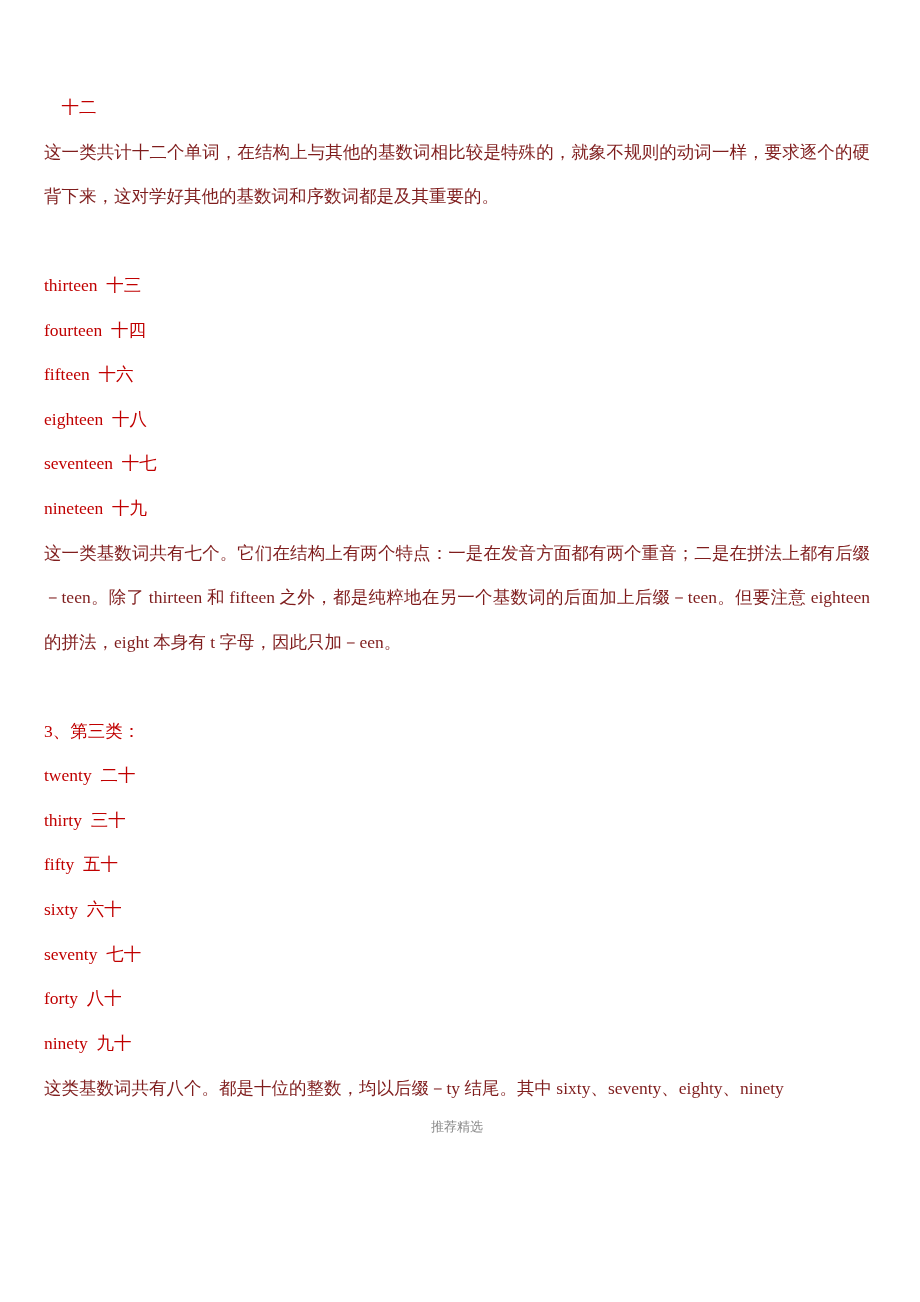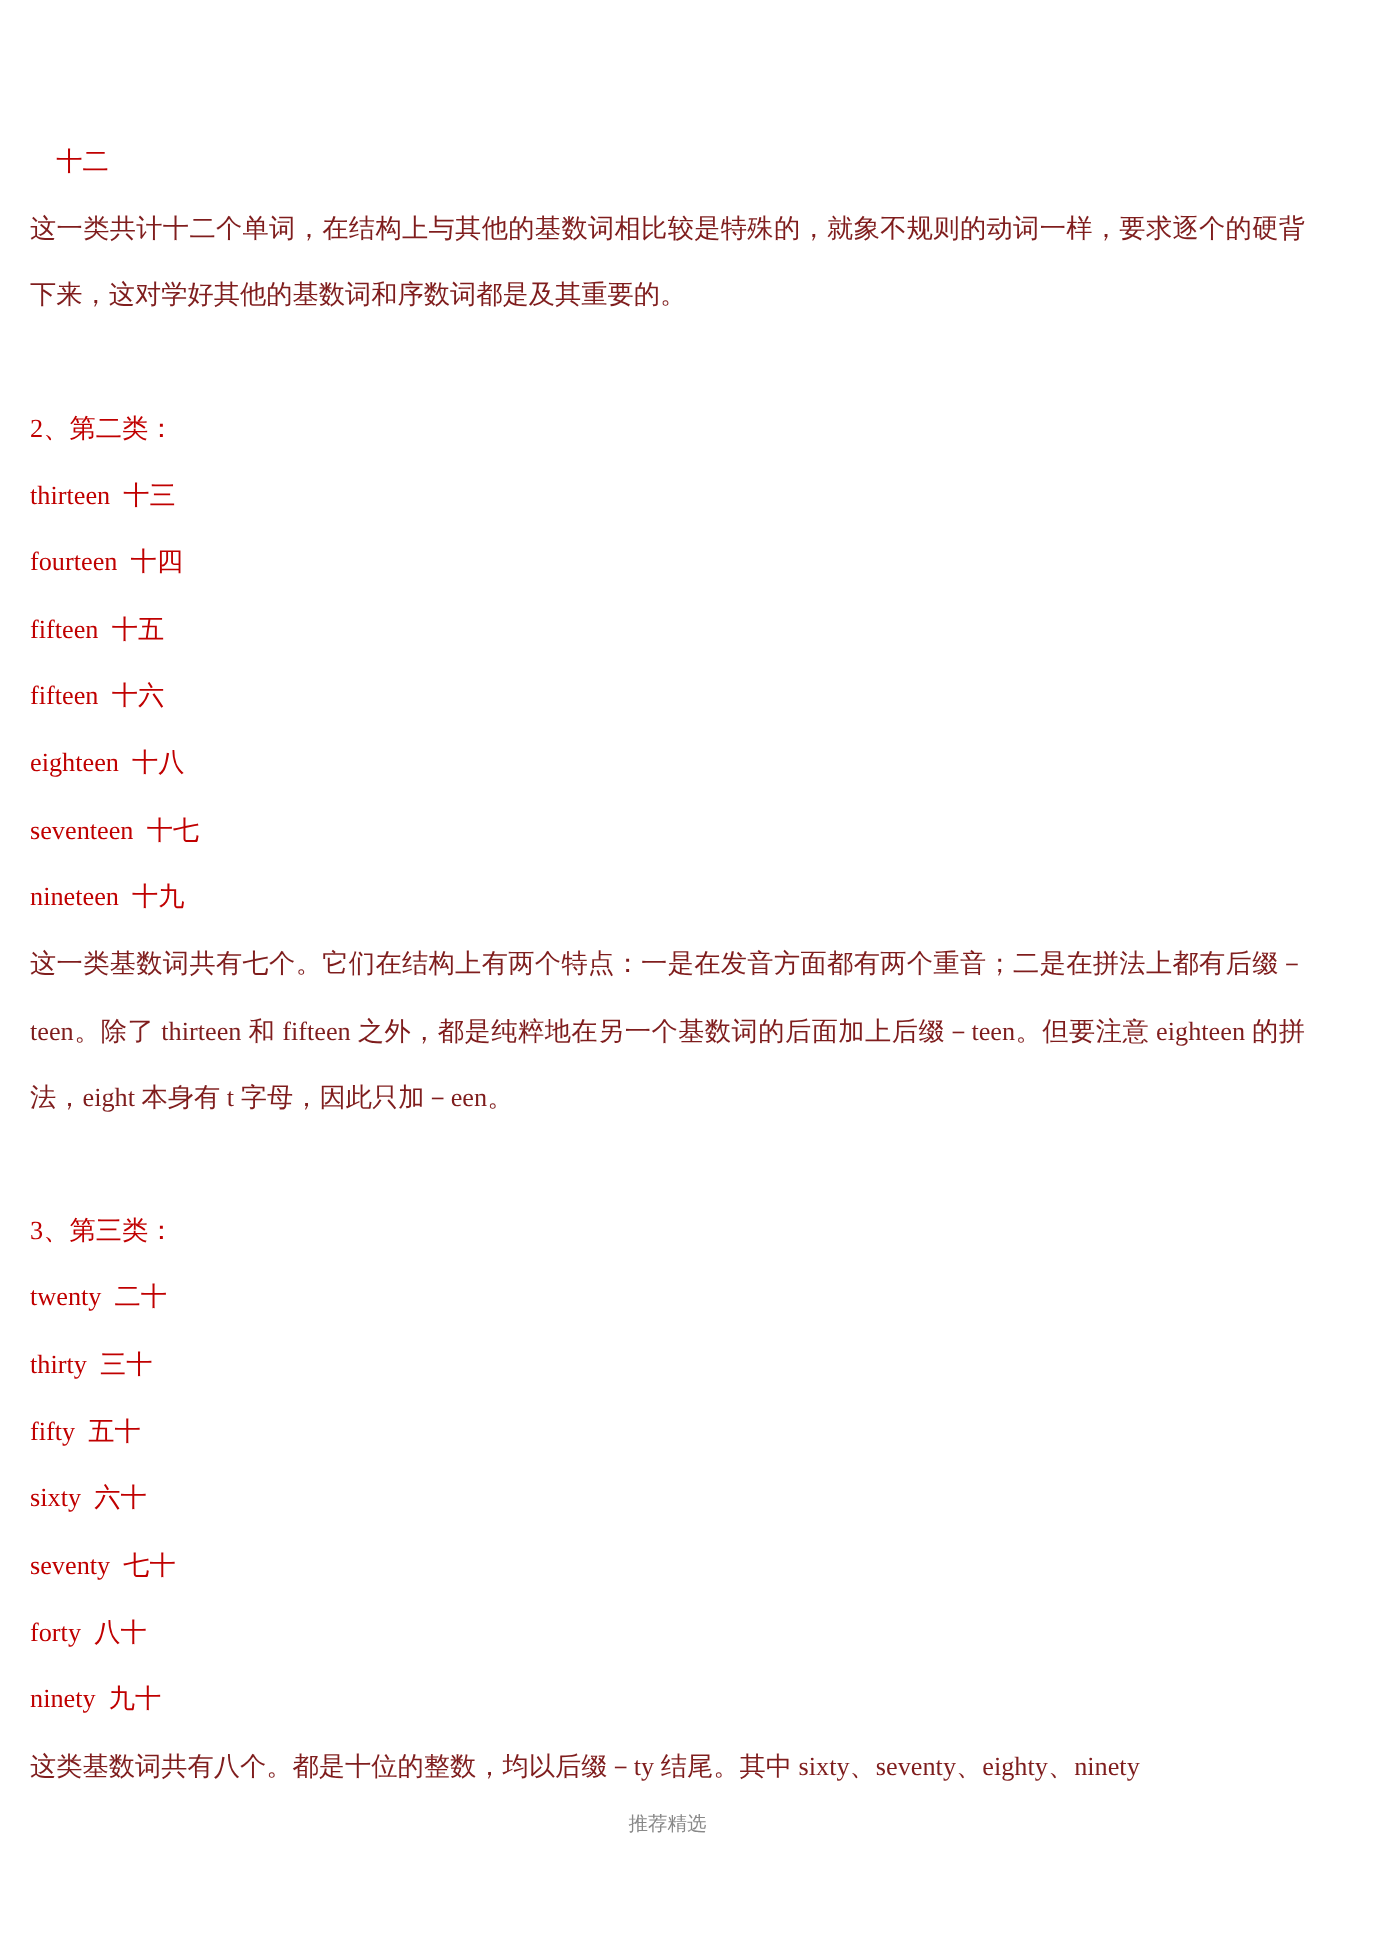--- a/index.html
+++ b/index.html
@@ -8,20 +8,21 @@
       width: 920px;
       margin: 0 auto;
       font-family: "SimSun", "宋体", serif;
       font-size: 17.5px;
       color: #000000;
       padding: 0;
     }
     .page {
       padding: 85px 50px 20px 20px;
       line-height: 2.55;
+      margin-left: 24px;
     }
     .red { color: #c00000; }
     .black { color: #7f1d1d; }
     .line { white-space: normal; text-align: justify; }
     .indent { text-indent: 1em; }
     .blank { height: 44px; }
     .footer {
       text-align: center;
       font-size: 13px;
       color: #888888;
@@ -32,26 +33,24 @@
 </head>
 <body>
 
 <div class="page">
   <div class="line red indent">十二</div>
 
   <div class="line black">这一类共计十二个单词，在结构上与其他的基数词相比较是特殊的，就象不规则的动词一样，要求逐个的硬背下来，这对学好其他的基数词和序数词都是及其重要的。</div>
 
   <div class="blank"></div>
 
-  <div class="line red">2、第二类：</div>
 
   <div>
     <div class="line"><span class="red">thirteen</span><span class="red">&nbsp;&nbsp;</span><span class="red">十三</span></div>
     <div class="line"><span class="red">fourteen</span><span class="red">&nbsp;&nbsp;</span><span class="red">十四</span></div>
-    <div class="line"><span class="red">fifteen</span><span class="red">&nbsp;&nbsp;</span><span class="red">十五</span></div>
     <div class="line"><span class="red">fifteen</span><span class="red">&nbsp;&nbsp;</span><span class="red">十六</span></div>
     <div class="line"><span class="red">eighteen</span><span class="red">&nbsp;&nbsp;</span><span class="red">十八</span></div>
     <div class="line"><span class="red">seventeen</span><span class="red">&nbsp;&nbsp;</span><span class="red">十七</span></div>
     <div class="line"><span class="red">nineteen</span><span class="red">&nbsp;&nbsp;</span><span class="red">十九</span></div>
   </div>
 
   <div class="line black">这一类基数词共有七个。它们在结构上有两个特点：一是在发音方面都有两个重音；二是在拼法上都有后缀－teen。除了 thirteen 和 fifteen 之外，都是纯粹地在另一个基数词的后面加上后缀－teen。但要注意 eighteen 的拼法，eight 本身有 t 字母，因此只加－een。</div>
 
   <div class="blank"></div>
 

